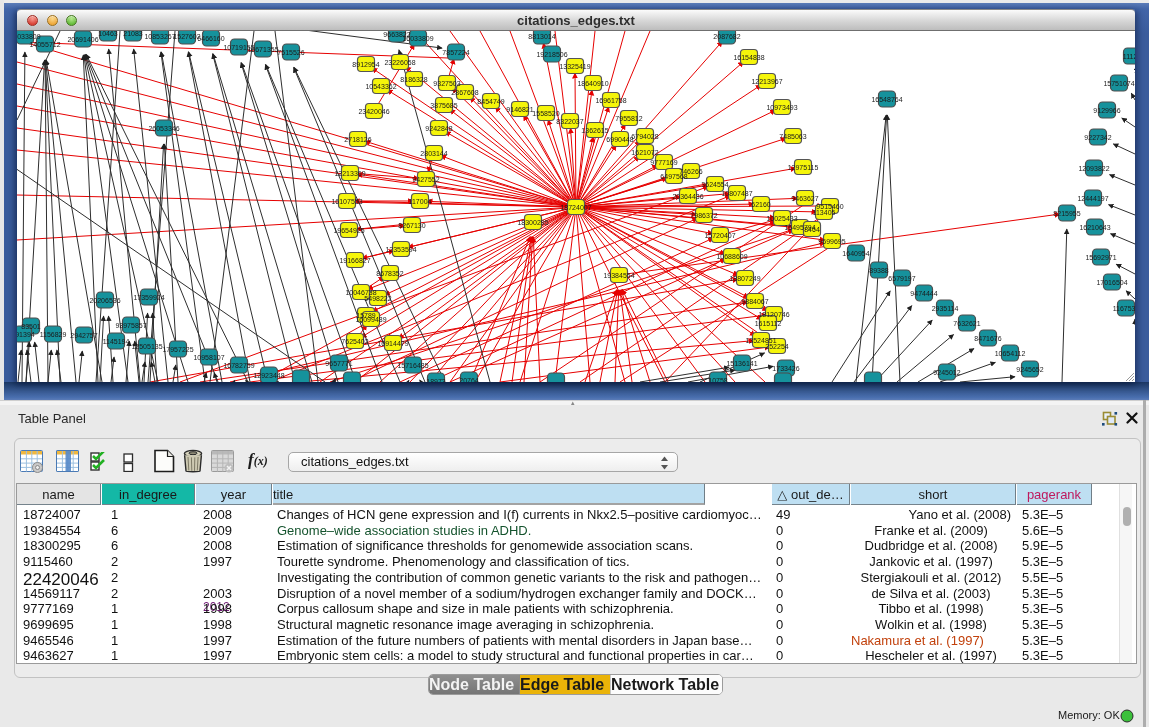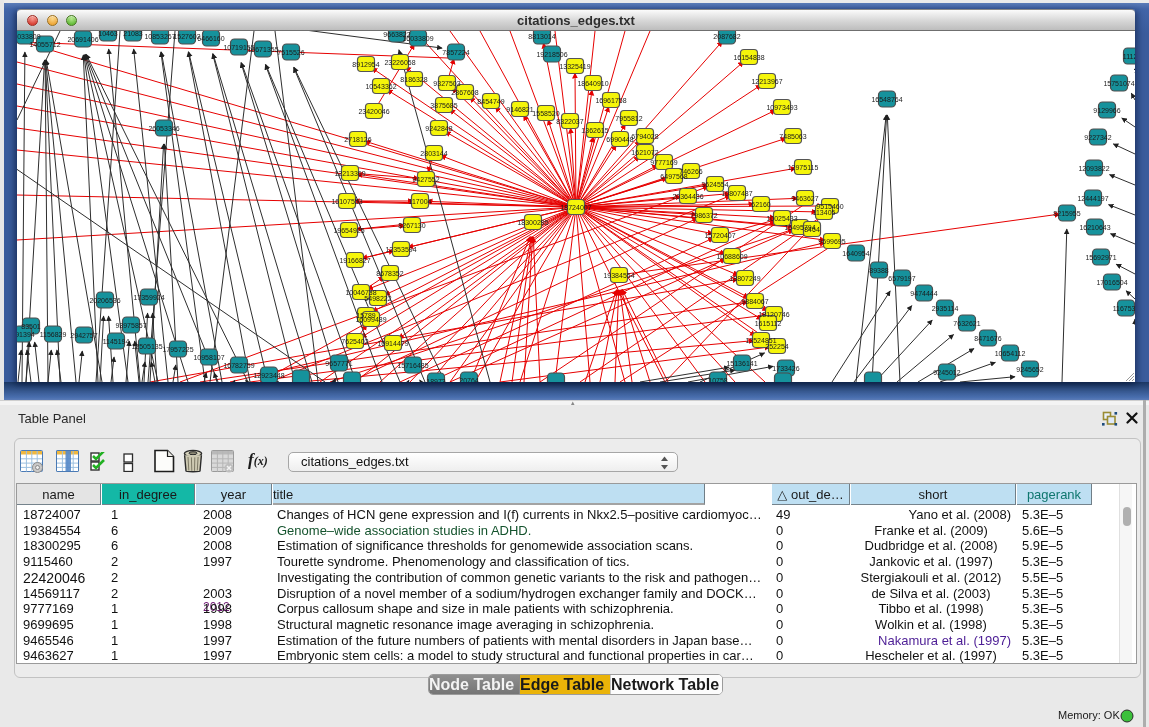--- a/index.html
+++ b/index.html
@@ -627,21 +627,21 @@
       <path d="M4.5 0.5 L8 5 L1 5 Z" fill="#555"></path>
       <path d="M4.5 13.5 L8 9 L1 9 Z" fill="#555"></path>
     </svg></div>
 <div class="tablebox"></div>
 <div style="position:absolute;left:17px;top:484px;width:84px;height:21px;background:#e4e4e4;border-right:1px solid #707e87;border-bottom:1px solid #75838c;text-align:center;line-height:21px;font-size:13px;color:#1a1a1a">name</div>
 <div style="position:absolute;left:102px;top:484px;width:93px;height:21px;background:#14b8a6;border-right:1px solid #707e87;border-bottom:1px solid #75838c;text-align:center;line-height:21px;font-size:13px;color:#1a1a1a">in_degree</div>
 <div style="position:absolute;left:196px;top:484px;width:76px;height:21px;background:#bedff2;border-right:1px solid #707e87;border-bottom:1px solid #75838c;text-align:center;line-height:21px;font-size:13px;color:#1a1a1a">year</div>
 <div style="position:absolute;left:273px;top:484px;width:432px;height:21px;background:#bedff2;border-right:1px solid #707e87;border-bottom:2px solid #a3a3a3;text-align:left;line-height:21px;font-size:13px;color:#1a1a1a">title</div>
 <div style="position:absolute;left:772px;top:484px;width:78px;height:21px;background:#bedff2;border-right:1px solid #707e87;border-bottom:1px solid #75838c;text-align:center;line-height:21px;font-size:13px;color:#1a1a1a">△ out_de…</div>
 <div style="position:absolute;left:851px;top:484px;width:165px;height:21px;background:#bedff2;border-right:1px solid #707e87;border-bottom:1px solid #75838c;text-align:center;line-height:21px;font-size:13px;color:#1a1a1a">short</div>
-<div style="position:absolute;left:1017px;top:484px;width:75px;height:21px;background:#bedff2;border-right:1px solid #707e87;border-bottom:1px solid #75838c;text-align:center;line-height:21px;font-size:13px;color:#0f766e">pagerank</div>
+<div style="position:absolute;left:1017px;top:484px;width:75px;height:21px;background:#bedff2;border-right:1px solid #707e87;border-bottom:1px solid #75838c;text-align:center;line-height:21px;font-size:13px;color:#be185d">pagerank</div>
 <div style="position:absolute;left:23px;top:507px;font-size:13px;color:#111;white-space:nowrap">18724007</div>
 <div style="position:absolute;left:111px;top:507px;font-size:13px;color:#111">1</div>
 <div style="position:absolute;left:203px;top:507px;font-size:13px;color:#111">2008</div>
 <div style="position:absolute;left:277px;top:507px;width:492px;overflow:hidden;font-size:13px;color:#111;white-space:nowrap">Changes of HCN gene expression and I(f) currents in Nkx2.5–positive cardiomyoc…</div>
 <div style="position:absolute;left:776px;top:507px;font-size:13px;color:#111">49</div>
 <div style="position:absolute;left:851px;top:507px;width:160px;text-align:right;font-size:13px;color:#111;white-space:nowrap">Yano et al. (2008)</div>
 <div style="position:absolute;left:1022px;top:507px;font-size:13px;color:#111">5.3E–5</div>
 <div style="position:absolute;left:23px;top:522.7px;font-size:13px;color:#111;white-space:nowrap">19384554</div>
 <div style="position:absolute;left:111px;top:522.7px;font-size:13px;color:#111">6</div>
 <div style="position:absolute;left:203px;top:522.7px;font-size:13px;color:#111">2009</div>
@@ -656,21 +656,21 @@
 <div style="position:absolute;left:776px;top:538.4000000000001px;font-size:13px;color:#111">0</div>
 <div style="position:absolute;left:851px;top:538.4000000000001px;width:160px;text-align:center;font-size:13px;color:#111;white-space:nowrap">Dudbridge et al. (2008)</div>
 <div style="position:absolute;left:1022px;top:538.4000000000001px;font-size:13px;color:#111">5.9E–5</div>
 <div style="position:absolute;left:23px;top:554.1000000000001px;font-size:13px;color:#111;white-space:nowrap">9115460</div>
 <div style="position:absolute;left:111px;top:554.1000000000001px;font-size:13px;color:#111">2</div>
 <div style="position:absolute;left:203px;top:554.1000000000001px;font-size:13px;color:#111">1997</div>
 <div style="position:absolute;left:277px;top:554.1000000000001px;width:492px;overflow:hidden;font-size:13px;color:#111;white-space:nowrap">Tourette syndrome. Phenomenology and classification of tics.</div>
 <div style="position:absolute;left:776px;top:554.1000000000001px;font-size:13px;color:#111">0</div>
 <div style="position:absolute;left:851px;top:554.1000000000001px;width:160px;text-align:center;font-size:13px;color:#111;white-space:nowrap">Jankovic et al. (1997)</div>
 <div style="position:absolute;left:1022px;top:554.1000000000001px;font-size:13px;color:#111">5.3E–5</div>
-<div style="position:absolute;left:23px;top:569.8000000000002px;font-size:14px;color:#111;white-space:nowrap">22420046</div>
+<div style="position:absolute;left:23px;top:569.8000000000002px;font-size:17px;color:#111;white-space:nowrap">22420046</div>
 <div style="position:absolute;left:111px;top:569.8000000000002px;font-size:13px;color:#111">2</div>
 <div style="position:absolute;left:203px;top:600px;font-size:12px;color:#701a75">2012</div>
 <div style="position:absolute;left:277px;top:569.8000000000002px;width:492px;overflow:hidden;font-size:13px;color:#111;white-space:nowrap">Investigating the contribution of common genetic variants to the risk and pathogen…</div>
 <div style="position:absolute;left:776px;top:569.8000000000002px;font-size:13px;color:#111">0</div>
 <div style="position:absolute;left:851px;top:569.8000000000002px;width:160px;text-align:center;font-size:13px;color:#111;white-space:nowrap">Stergiakouli et al. (2012)</div>
 <div style="position:absolute;left:1022px;top:569.8000000000002px;font-size:13px;color:#111">5.5E–5</div>
 <div style="position:absolute;left:23px;top:585.5000000000002px;font-size:13px;color:#111;white-space:nowrap">14569117</div>
 <div style="position:absolute;left:111px;top:585.5000000000002px;font-size:13px;color:#111">2</div>
 <div style="position:absolute;left:203px;top:585.5000000000002px;font-size:13px;color:#111">2003</div>
 <div style="position:absolute;left:277px;top:585.5000000000002px;width:492px;overflow:hidden;font-size:13px;color:#111;white-space:nowrap">Disruption of a novel member of a sodium/hydrogen exchanger family and DOCK…</div>
@@ -689,21 +689,21 @@
 <div style="position:absolute;left:203px;top:616.9000000000003px;font-size:13px;color:#111">1998</div>
 <div style="position:absolute;left:277px;top:616.9000000000003px;width:492px;overflow:hidden;font-size:13px;color:#111;white-space:nowrap">Structural magnetic resonance image averaging in schizophrenia.</div>
 <div style="position:absolute;left:776px;top:616.9000000000003px;font-size:13px;color:#111">0</div>
 <div style="position:absolute;left:851px;top:616.9000000000003px;width:160px;text-align:center;font-size:13px;color:#111;white-space:nowrap">Wolkin et al. (1998)</div>
 <div style="position:absolute;left:1022px;top:616.9000000000003px;font-size:13px;color:#111">5.3E–5</div>
 <div style="position:absolute;left:23px;top:632.6000000000004px;font-size:13px;color:#111;white-space:nowrap">9465546</div>
 <div style="position:absolute;left:111px;top:632.6000000000004px;font-size:13px;color:#111">1</div>
 <div style="position:absolute;left:203px;top:632.6000000000004px;font-size:13px;color:#111">1997</div>
 <div style="position:absolute;left:277px;top:632.6000000000004px;width:492px;overflow:hidden;font-size:13px;color:#111;white-space:nowrap">Estimation of the future numbers of patients with mental disorders in Japan base…</div>
 <div style="position:absolute;left:776px;top:632.6000000000004px;font-size:13px;color:#111">0</div>
-<div style="position:absolute;left:851px;top:632.6000000000004px;width:160px;text-align:right;font-size:13px;color:#4c1d95;white-space:nowrap">Nakamura et al. (1997)</div>
+<div style="position:absolute;left:851px;top:632.6000000000004px;width:160px;text-align:left;font-size:13px;color:#c2410c;white-space:nowrap">Nakamura et al. (1997)</div>
 <div style="position:absolute;left:1022px;top:632.6000000000004px;font-size:13px;color:#111">5.3E–5</div>
 <div style="position:absolute;left:23px;top:648.3000000000004px;font-size:13px;color:#111;white-space:nowrap">9463627</div>
 <div style="position:absolute;left:111px;top:648.3000000000004px;font-size:13px;color:#111">1</div>
 <div style="position:absolute;left:203px;top:648.3000000000004px;font-size:13px;color:#111">1997</div>
 <div style="position:absolute;left:277px;top:648.3000000000004px;width:492px;overflow:hidden;font-size:13px;color:#111;white-space:nowrap">Embryonic stem cells: a model to study structural and functional properties in car…</div>
 <div style="position:absolute;left:776px;top:648.3000000000004px;font-size:13px;color:#111">0</div>
 <div style="position:absolute;left:851px;top:648.3000000000004px;width:160px;text-align:center;font-size:13px;color:#111;white-space:nowrap">Hescheler et al. (1997)</div>
 <div style="position:absolute;left:1022px;top:648.3000000000004px;font-size:13px;color:#111">5.3E–5</div>
 <div class="scroll">
     <div class="thumb"></div>

